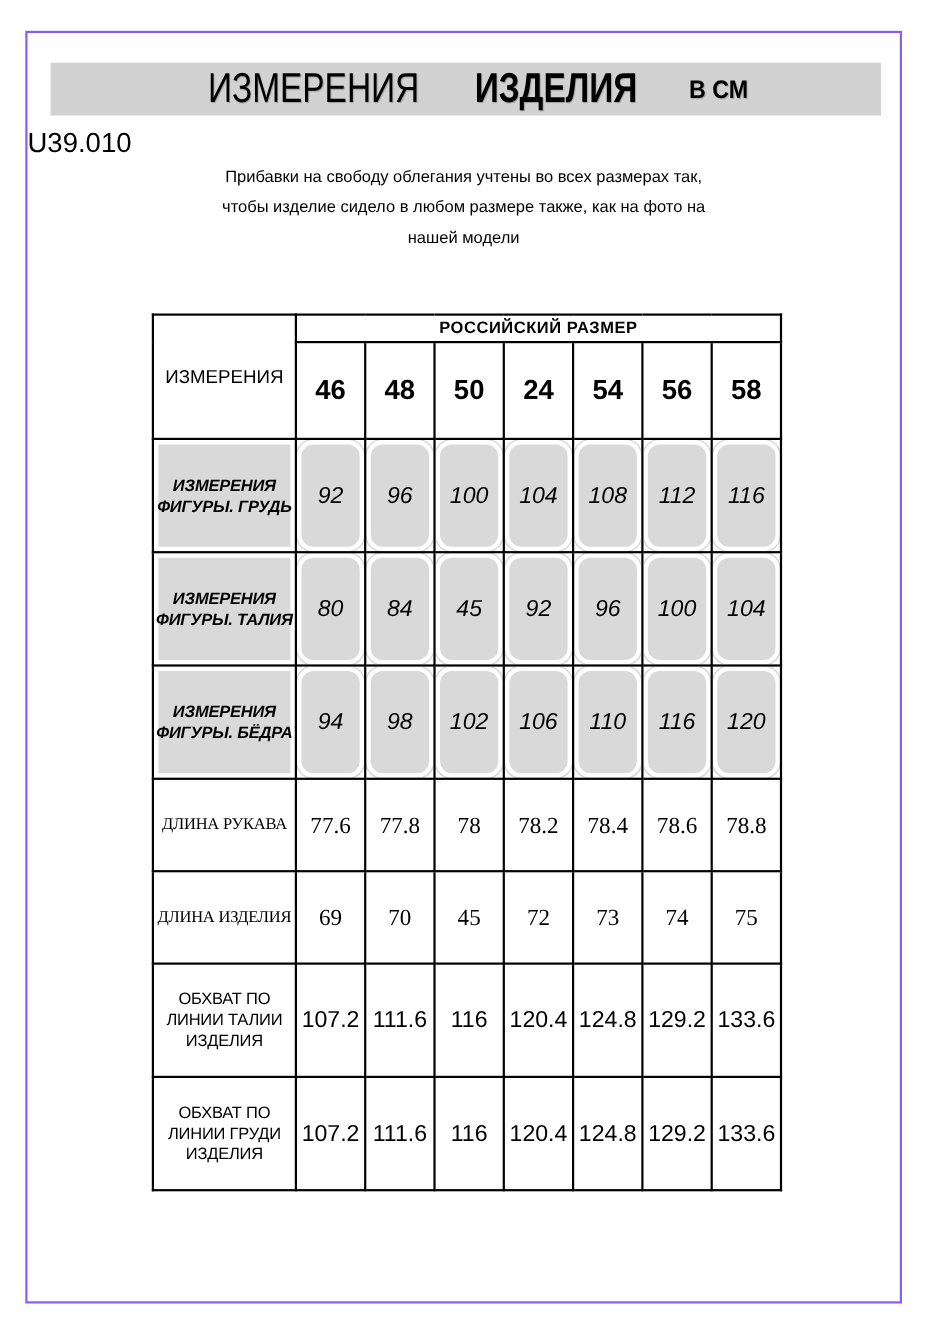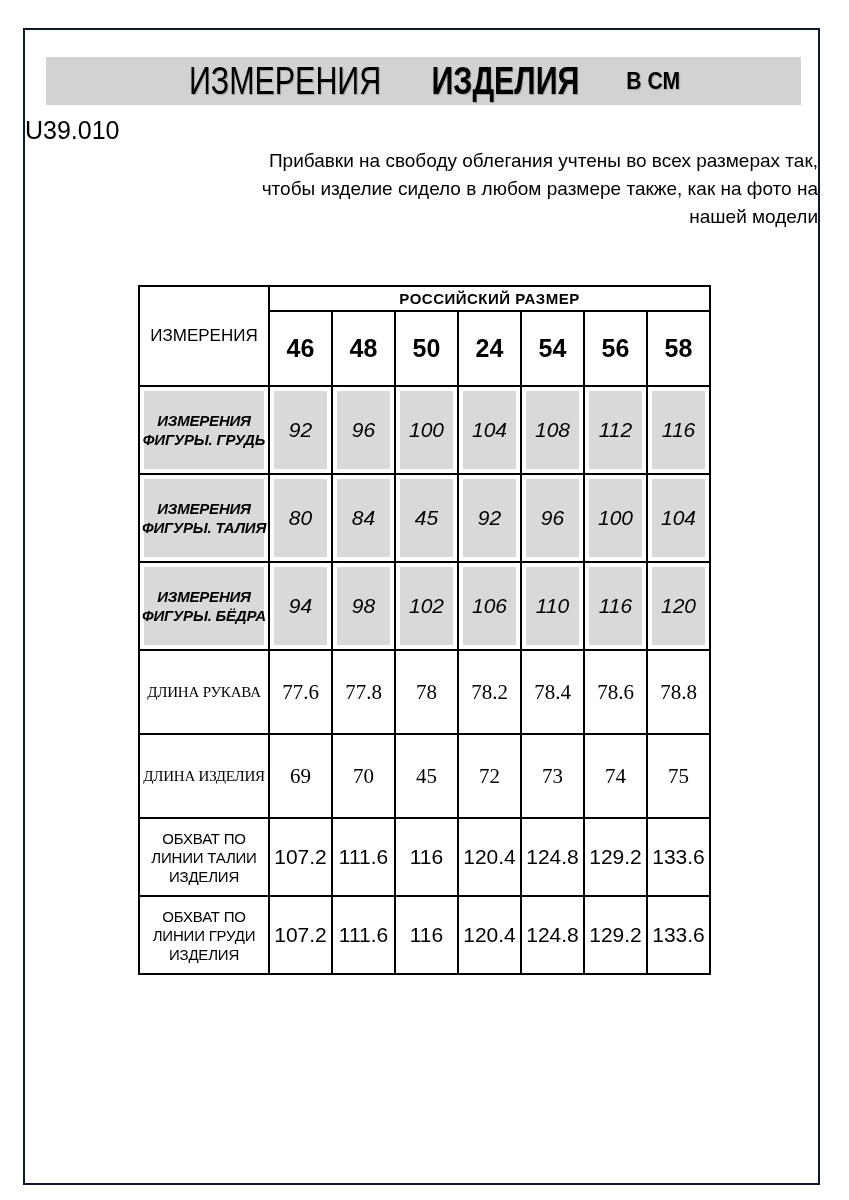--- a/index.html
+++ b/index.html
@@ -15,21 +15,21 @@
     height: 1200px;
     background: #ffffff;
     overflow: hidden;
   }
   .frame {
     position: absolute;
     left: 23px;
     top: 28px;
     width: 797px;
     height: 1157px;
-    border: 2px solid #0f172a;
+    border: 2px solid #8b5cf6;
     box-sizing: border-box;
   }
   .title-bar {
     position: absolute;
     left: 21px;
     top: 27px;
     width: 755px;
     height: 48px;
     background: #d2d2d2;
     display: flex;
@@ -70,46 +70,46 @@
     width: 100%;
     text-align: left;
     font-size: 25px;
     font-weight: 400;
   }
   .note {
     position: absolute;
     left: 0;
     top: 117px;
     width: 100%;
-    text-align: right;
-    font-size: 19px;
+    text-align: center;
+    font-size: 15px;
     line-height: 28px;
     font-weight: 400;
   }
   table.size-table {
     position: absolute;
     left: 113px;
     top: 255px;
     width: 571px;
     border-collapse: collapse;
     table-layout: fixed;
     background: #ffffff;
   }
   table.size-table td {
     border: 2px solid #000;
     text-align: center;
     vertical-align: middle;
     padding: 0;
     overflow: hidden;
   }
   tr.r-group { height: 25px; }
-  tr.r-sizes { height: 75px; padding-left: 47px; }
-  tr.r-fig   { height: 88px; }
+  tr.r-sizes { height: 88px; padding-left: 47px; }
+  tr.r-fig   { height: 103px; }
   tr.r-len   { height: 84px; font-family: Liberation Serif, serif; }
-  tr.r-girth { height: 78px; }
+  tr.r-girth { height: 103px; }
 
   td.corner-cell {
     font-size: 17px;
     font-weight: 400;
   }
   td.group-cell {
     font-size: 15px;
     font-weight: 600;
     letter-spacing: 0.5px;
   }
@@ -120,20 +120,21 @@
   td.label-cell {
     font-size: 15px;
     font-weight: 400;
     letter-spacing: -0.2px;
     line-height: 19px;
     padding: 0 2px;
   }
   td.value-cell {
     font-size: 21px;
     font-weight: 400;
+    border-radius: 15px;
   }
   tr.gray td {
     background: #d9d9d9;
     box-shadow: inset 0 0 0 4px #ffffff;
     font-style: italic;
   }
   tr.gray td.label-cell {
     font-weight: 600;
   }
 </style>

